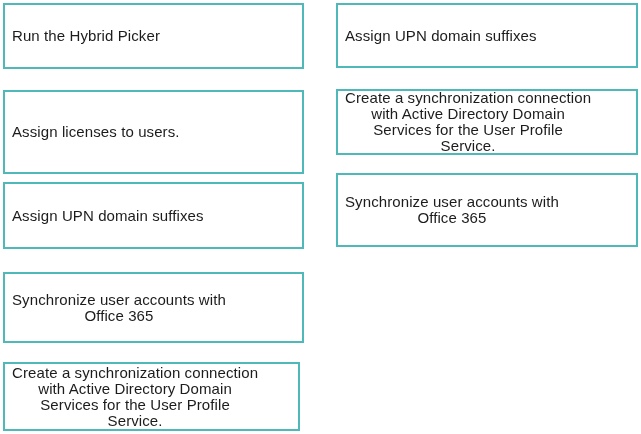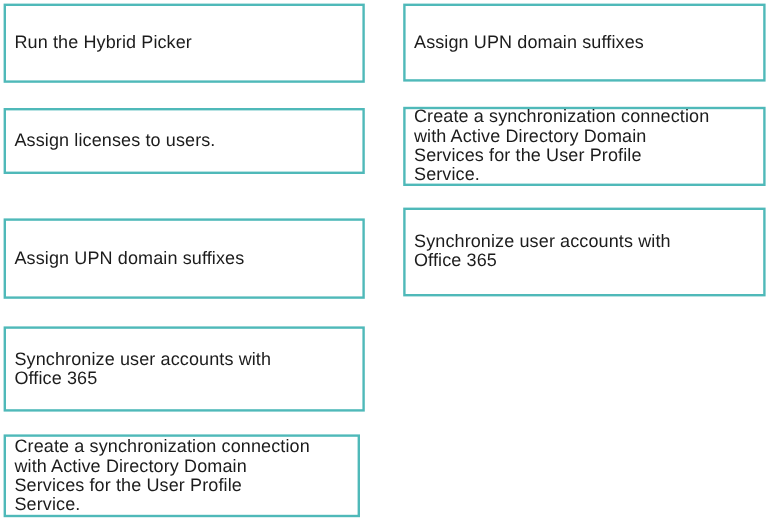--- a/index.html
+++ b/index.html
@@ -13,40 +13,41 @@
   body {
     background: var(--page-background);
     font-family: "Liberation Sans", sans-serif;
   }
   .canvas {
     position: relative;
     width: 641px;
     height: 434px;
     background: var(--page-background);
     overflow: hidden;
+    text-align: center;
   }
   .box {
     position: absolute;
     border: 2px solid var(--box-border);
     background: var(--box-background);
     display: flex;
     align-items: center;
     cursor: default;
   }
   .box .label {
     font-size: 15px;
     line-height: 16px;
     color: var(--text);
     white-space: pre-line;
     padding: 2px 4px 2px 7px;
     letter-spacing: 0.1px;
   }
   
   .l1 { left: 3px;   top: 3px;   width: 301px; height: 66px; }
-  .l2 { left: 3px;   top: 90px;  width: 301px; height: 55px; }
+  .l2 { left: 3px;   top: 90px;  width: 301px; height: 84px; }
   .l3 { left: 3px;   top: 182px; width: 301px; height: 67px; }
   .l4 { left: 3px;   top: 272px; width: 301px; height: 71px; }
   .l5 { left: 3px;   top: 362px; width: 297px; height: 69px; }
   
   .r1 { left: 336px; top: 3px;   width: 302px; height: 65px; }
   .r2 { left: 336px; top: 89px;  width: 302px; height: 66px; }
   .r3 { left: 336px; top: 173px; width: 302px; height: 74px; }
 </style>
 </head>
 <body>

